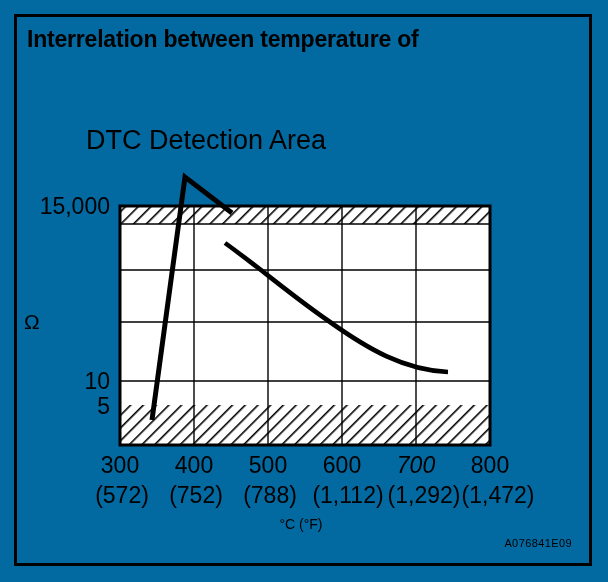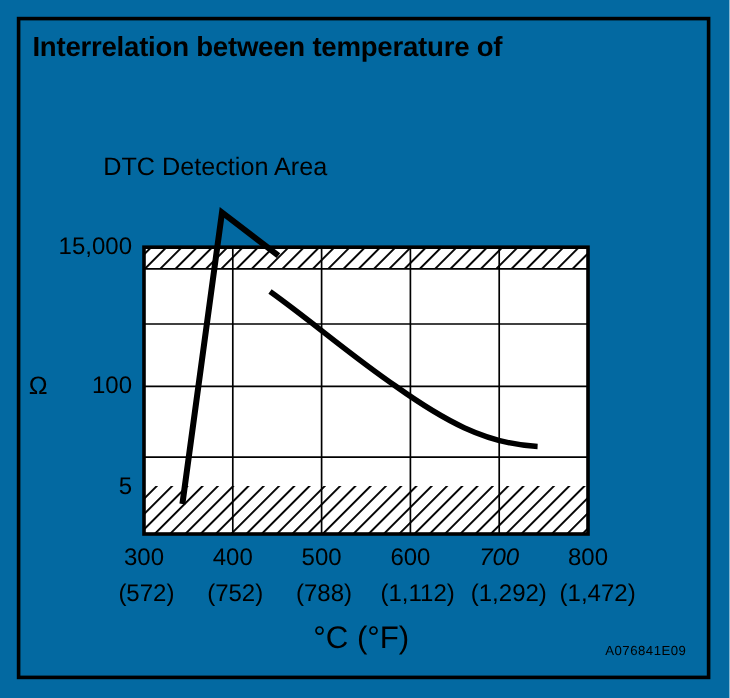--- a/index.html
+++ b/index.html
@@ -33,42 +33,42 @@
     font-size: 23px;
     font-weight: bold;
     line-height: 29px;
     letter-spacing: -0.2px;
   }
   #title .tline { display: block; }
   #dtc-label {
     position: absolute;
     left: 86px;
     top: 128px;
-    font-size: 21px;
+    font-size: 27px;
     line-height: 24px;
     white-space: nowrap;
   }
   #plot-wrap {
     position: absolute;
     left: 0;
     top: 0;
     width: 608px;
     height: 582px;
   }
   #figure-id {
     position: absolute;
     right: 36px;
     top: 537px;
     font-size: 11px;
     letter-spacing: 0.4px;
     font-family: "Liberation Sans", sans-serif;
   }
   .axis-text {
     position: absolute;
-    font-size: 20px;
+    font-size: 23px;
     line-height: 21px;
     white-space: nowrap;
   }
   .ylabel {
     text-align: right;
     transform: translateY(-50%);
   }
   .xtick {
     text-align: right;
     transform: translateX(-50%);
@@ -79,41 +79,41 @@
     top: 311px;
     font-size: 21px;
     line-height: 21px;
   }
   #xaxis-title {
     position: absolute;
     left: 0;
     top: 516px;
     width: 608px;
     text-align: center;
-    font-size: 26px;
+    font-size: 14px;
   }
   #xaxis-title .inner { margin-left: -6px; display: inline-block; }
 </style>
 </head>
 <body>
 
 <div id="page">
 
   <div id="outer-frame"></div>
 
   <div id="title">
     <span class="tline">Interrelation between temperature of</span>
   </div>
 
   <div id="dtc-label">DTC Detection Area</div>
 
   <div id="omega">Ω</div>
 
   <div class="axis-text ylabel" style="left:0px; width:110px; top:206px;">15,000</div>
-  <div class="axis-text ylabel" style="left:0px; width:110px; top:322px;">100</div>
+  <div class="axis-text ylabel" style="left:0px; width:110px; top:381px;">10</div>
   <div class="axis-text ylabel" style="left:0px; width:110px; top:406px;">5</div>
 
   <div class="axis-text xtick" style="left:120px; top:455px;">300</div>
   <div class="axis-text xtick" style="left:194px; top:455px;">400</div>
   <div class="axis-text xtick" style="left:268px; top:455px;">500</div>
   <div class="axis-text xtick" style="left:342px; top:455px;">600</div>
   <div class="axis-text xtick" style="left:416px; top:455px;font-style:italic;">700</div>
   <div class="axis-text xtick" style="left:490px; top:455px;">800</div>
 
   <div class="axis-text xtick" style="left:122px; top:485px;">(572)</div>

